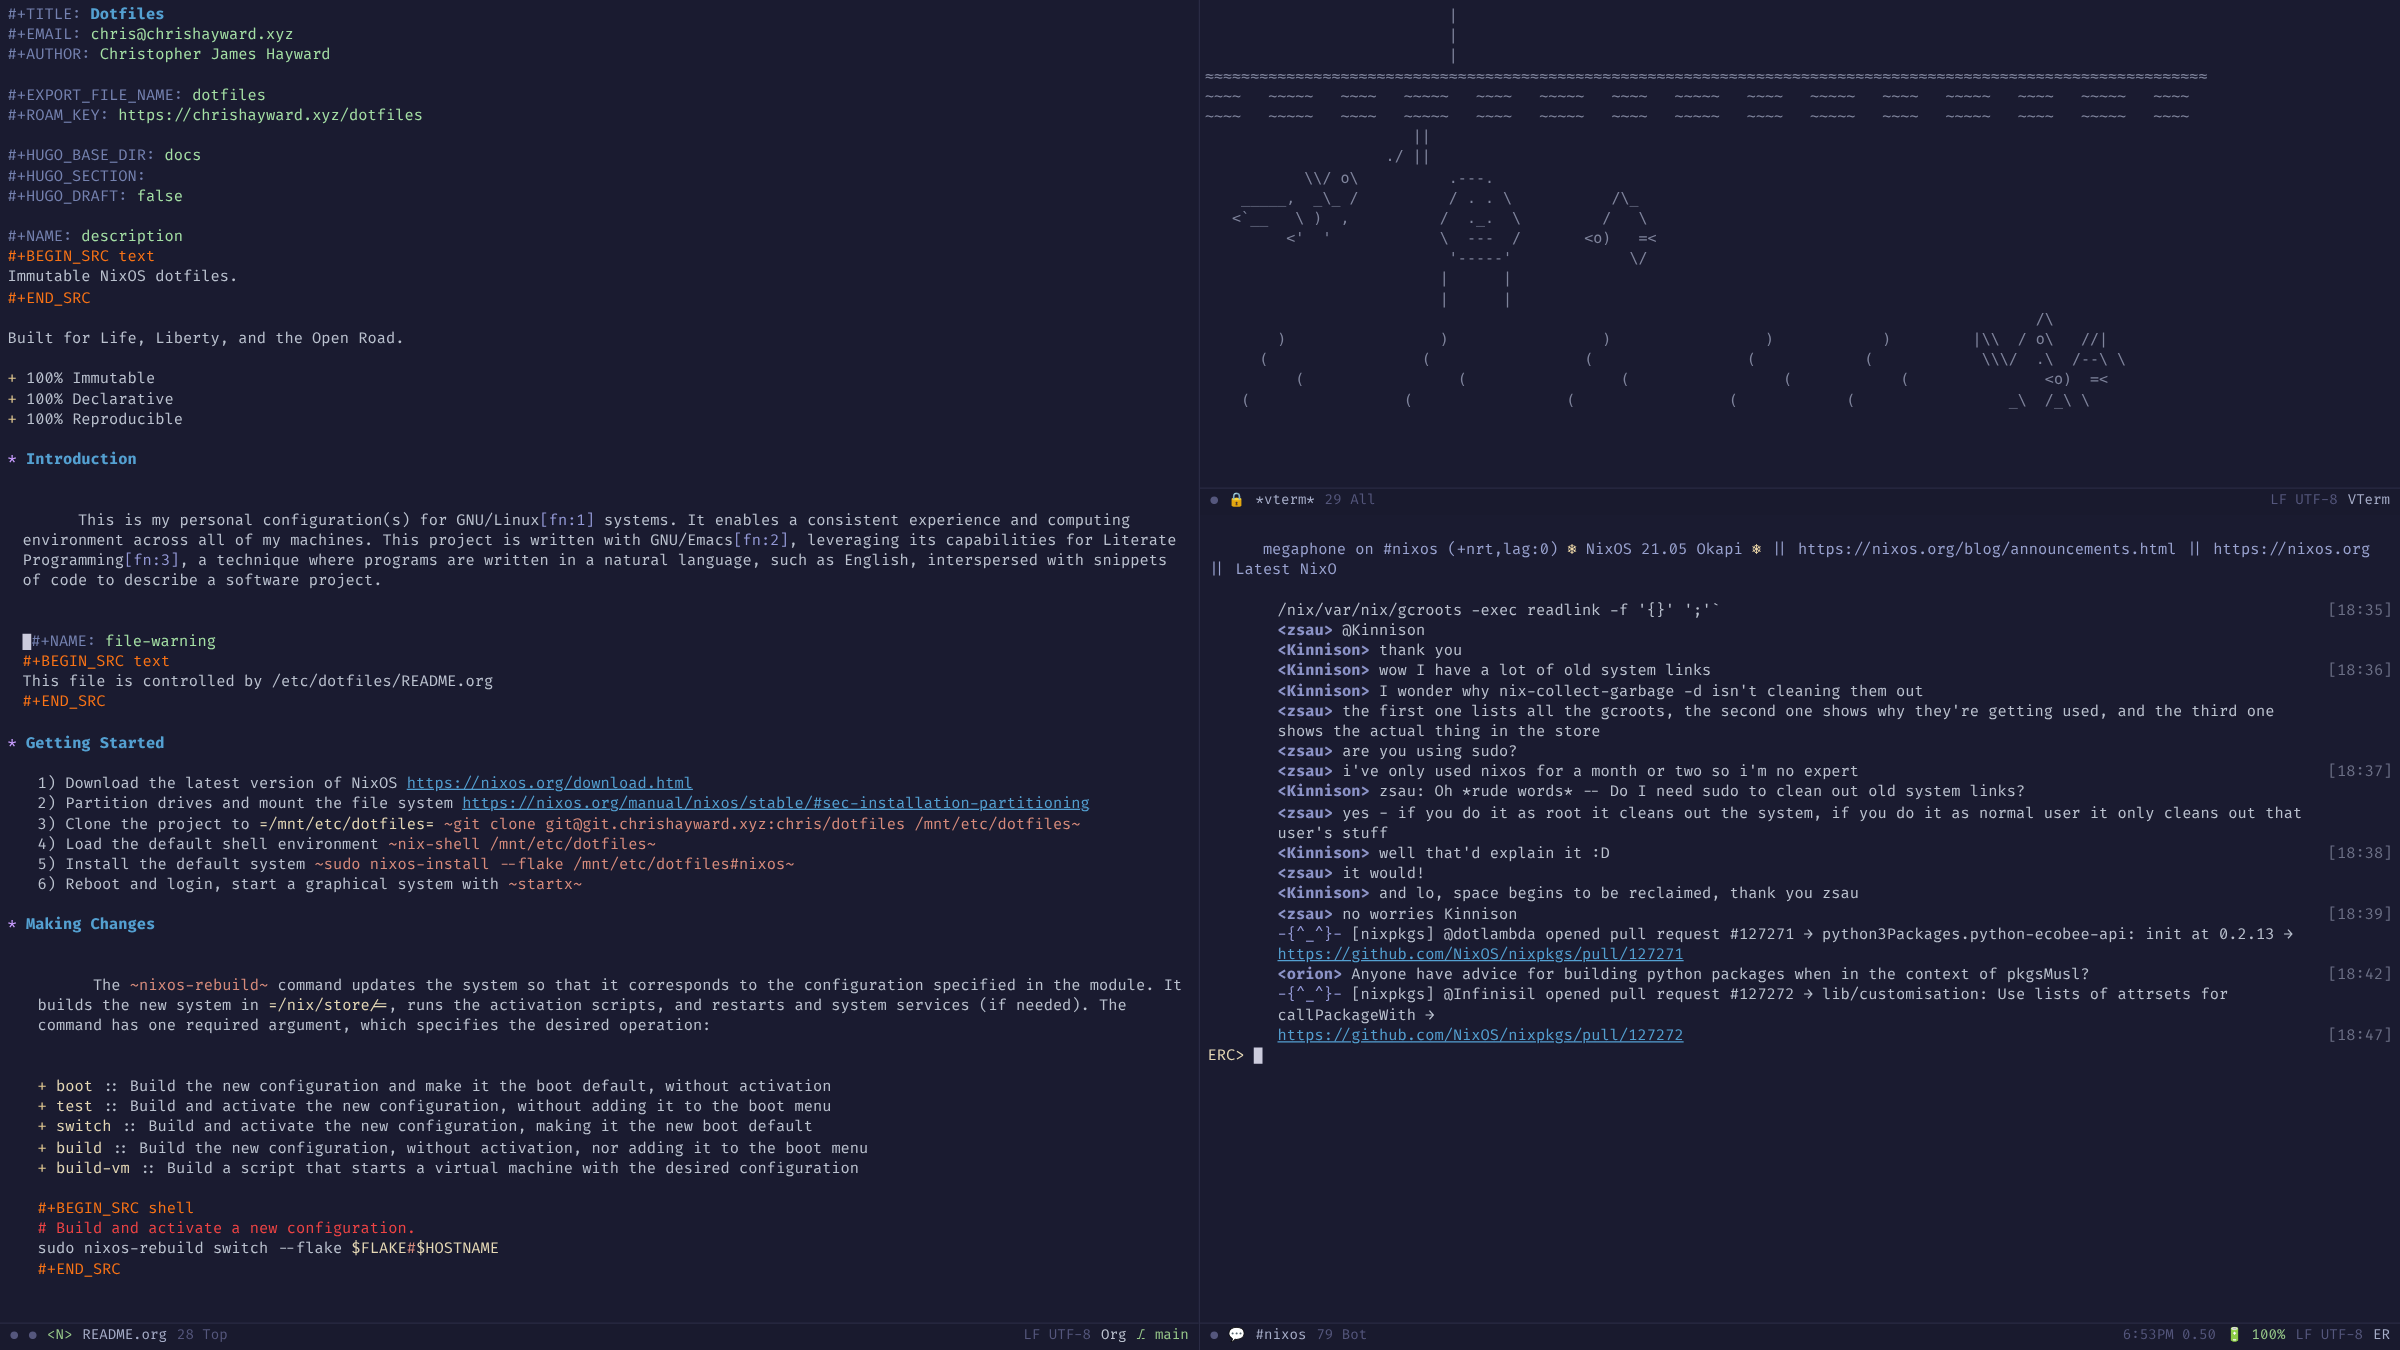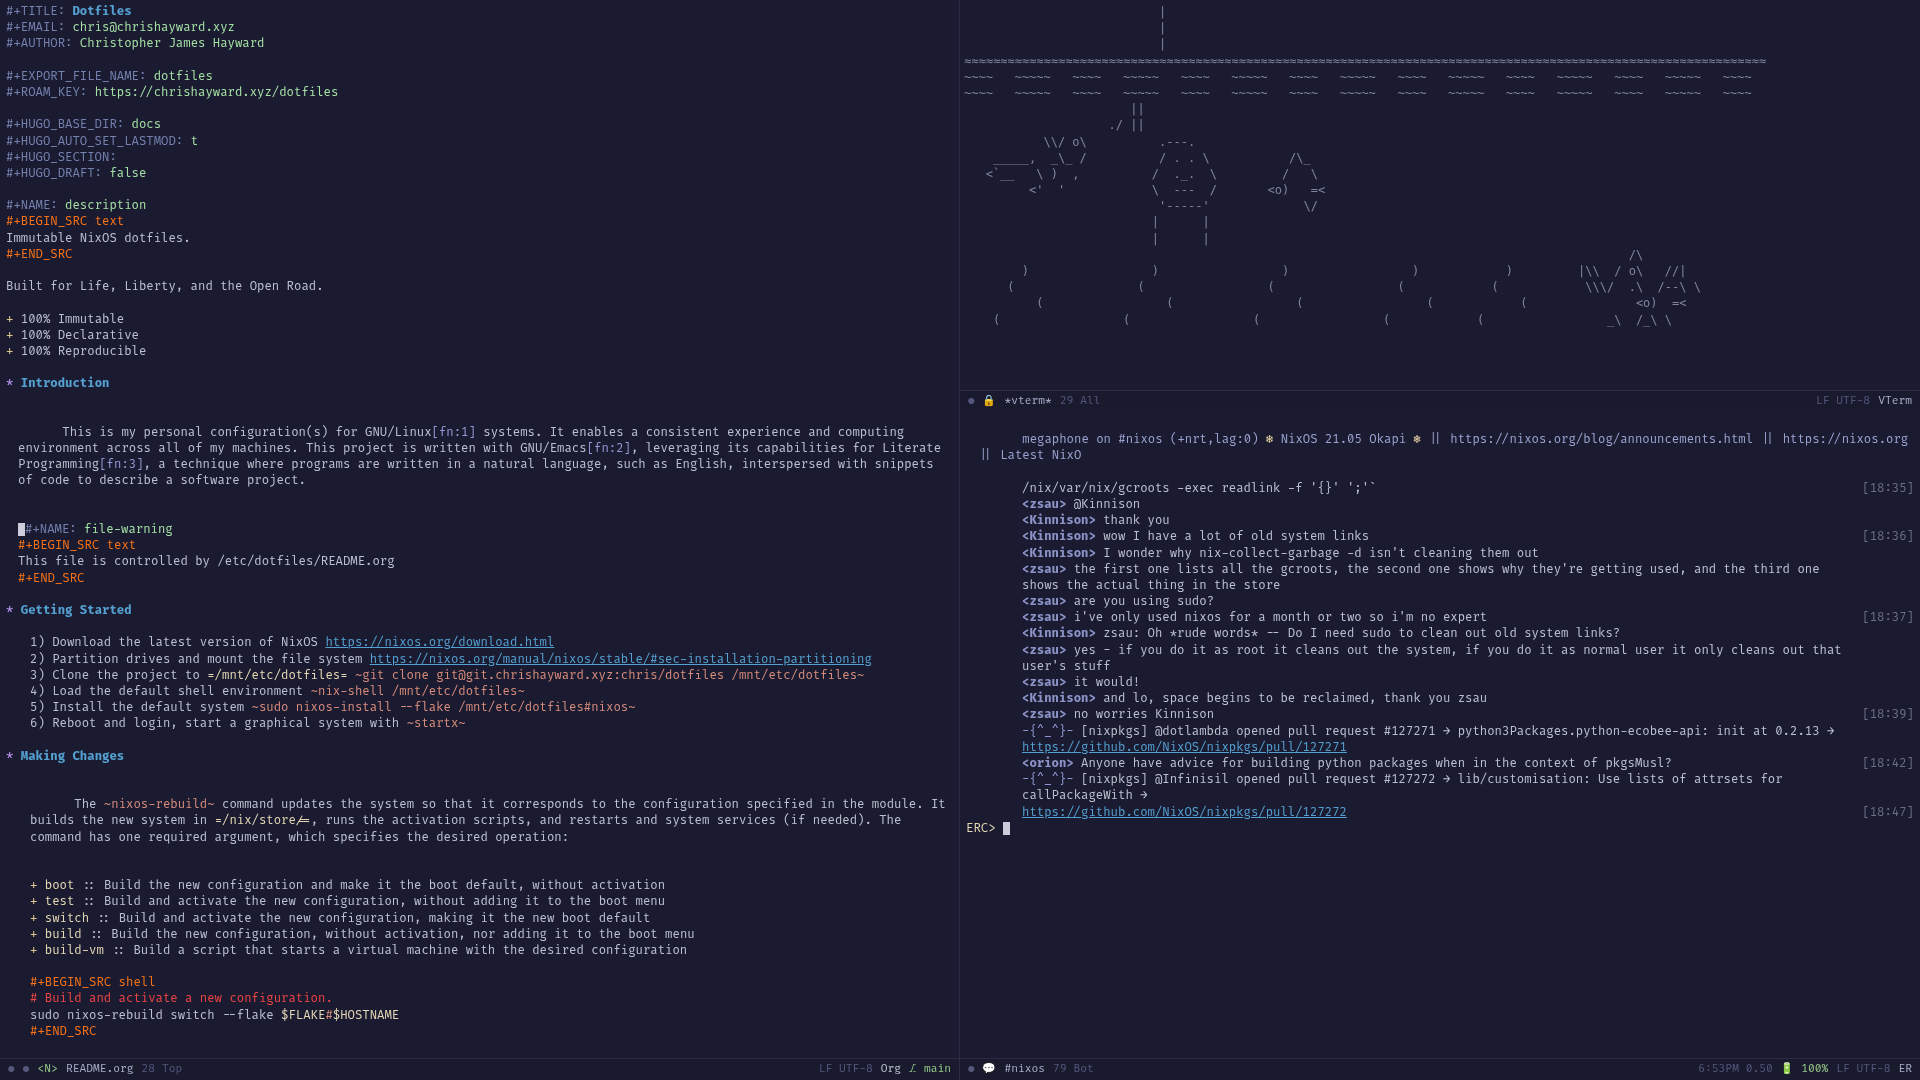--- a/index.html
+++ b/index.html
@@ -50,38 +50,37 @@
   .pr { color:#9499d6; }
   .cursor { background:#ccccdd; display:inline-block; width:7px; height:13px; vertical-align:middle;}
   .ind1 { padding-left:12px; }
   .ind2 { padding-left:24px; }
   .wrap{ white-space:pre-wrap; }
 
   .chat-log .row { display:flex; }
   .chat-log .left { flex:0 0 56px; text-align:left;}
   .chat-log .body { flex:1; padding-right:6px; }
   .chat-log .ts { flex:0 0 56px; text-align:right; color:#6c7086;}
-  .chat-topic { color:#9aa3d0;margin-left:12px; }
+  .chat-topic { color:#9aa3d0; }
   .badge { color:#f9e2af; }
 </style>
 </head>
 <body>
 
 <div class="pane-left">
   <div class="buffer">
 
     <div><span class="keyword">#+TITLE:</span> <span class="heading">Dotfiles</span></div>
     <div><span class="keyword">#+EMAIL:</span> <span class="value-str">chris@chrishayward.xyz</span></div>
     <div><span class="keyword">#+AUTHOR:</span> <span class="value-str">Christopher James Hayward</span></div>
     <div>&nbsp;</div>
     <div><span class="keyword">#+EXPORT_FILE_NAME:</span> <span class="value-str">dotfiles</span></div>
     <div><span class="keyword">#+ROAM_KEY:</span> <span class="value-str">https://chrishayward.xyz/dotfiles</span></div>
     <div>&nbsp;</div>
     <div><span class="keyword">#+HUGO_BASE_DIR:</span> <span class="value-str">docs</span></div>
-    <div><span class="keyword">#+HUGO_AUTO_SET_LASTMOD:</span> <span class="value-str">t</span></div>
     <div><span class="keyword">#+HUGO_SECTION:</span> <span class="value-str"></span></div>
     <div><span class="keyword">#+HUGO_DRAFT:</span> <span class="value-str">false</span></div>
     <div>&nbsp;</div>
     <div><span class="keyword">#+NAME:</span> <span class="value-str">description</span></div>
     <div><span class="src-begin">#+BEGIN_SRC</span> <span class="src-begin">text</span></div>
     <div>Immutable NixOS dotfiles.</div>
     <div><span class="src-begin">#+END_SRC</span></div>
     <div>&nbsp;</div>
     <div>Built for Life, Liberty, and the Open Road.</div>
     <div>&nbsp;</div>
@@ -228,20 +227,25 @@
           <div class="body wrap chanmsg"><span class="nick">&lt;Kinnison&gt; </span><span>zsau: Oh *rude words* -- Do I need sudo to clean out old system links?</span></div>
           <div class="ts"></div>
         </div>
         <div class="row">
           <div class="left"></div>
           <div class="body wrap chanmsg"><span class="nick">&lt;zsau&gt; </span><span>yes - if you do it as root it cleans out the system, if you do it as normal user it only cleans out that user's stuff</span></div>
           <div class="ts"></div>
         </div>
         <div class="row">
           <div class="left"></div>
+          <div class="body wrap chanmsg"><span class="nick">&lt;Kinnison&gt; </span><span>well that'd explain it :D</span></div>
+          <div class="ts">[18:38]</div>
+        </div>
+        <div class="row">
+          <div class="left"></div>
           <div class="body wrap chanmsg"><span class="nick">&lt;zsau&gt; </span><span>it would!</span></div>
           <div class="ts"></div>
         </div>
         <div class="row">
           <div class="left"></div>
           <div class="body wrap chanmsg"><span class="nick">&lt;Kinnison&gt; </span><span>and lo, space begins to be reclaimed, thank you zsau</span></div>
           <div class="ts"></div>
         </div>
         <div class="row">
           <div class="left"></div>

